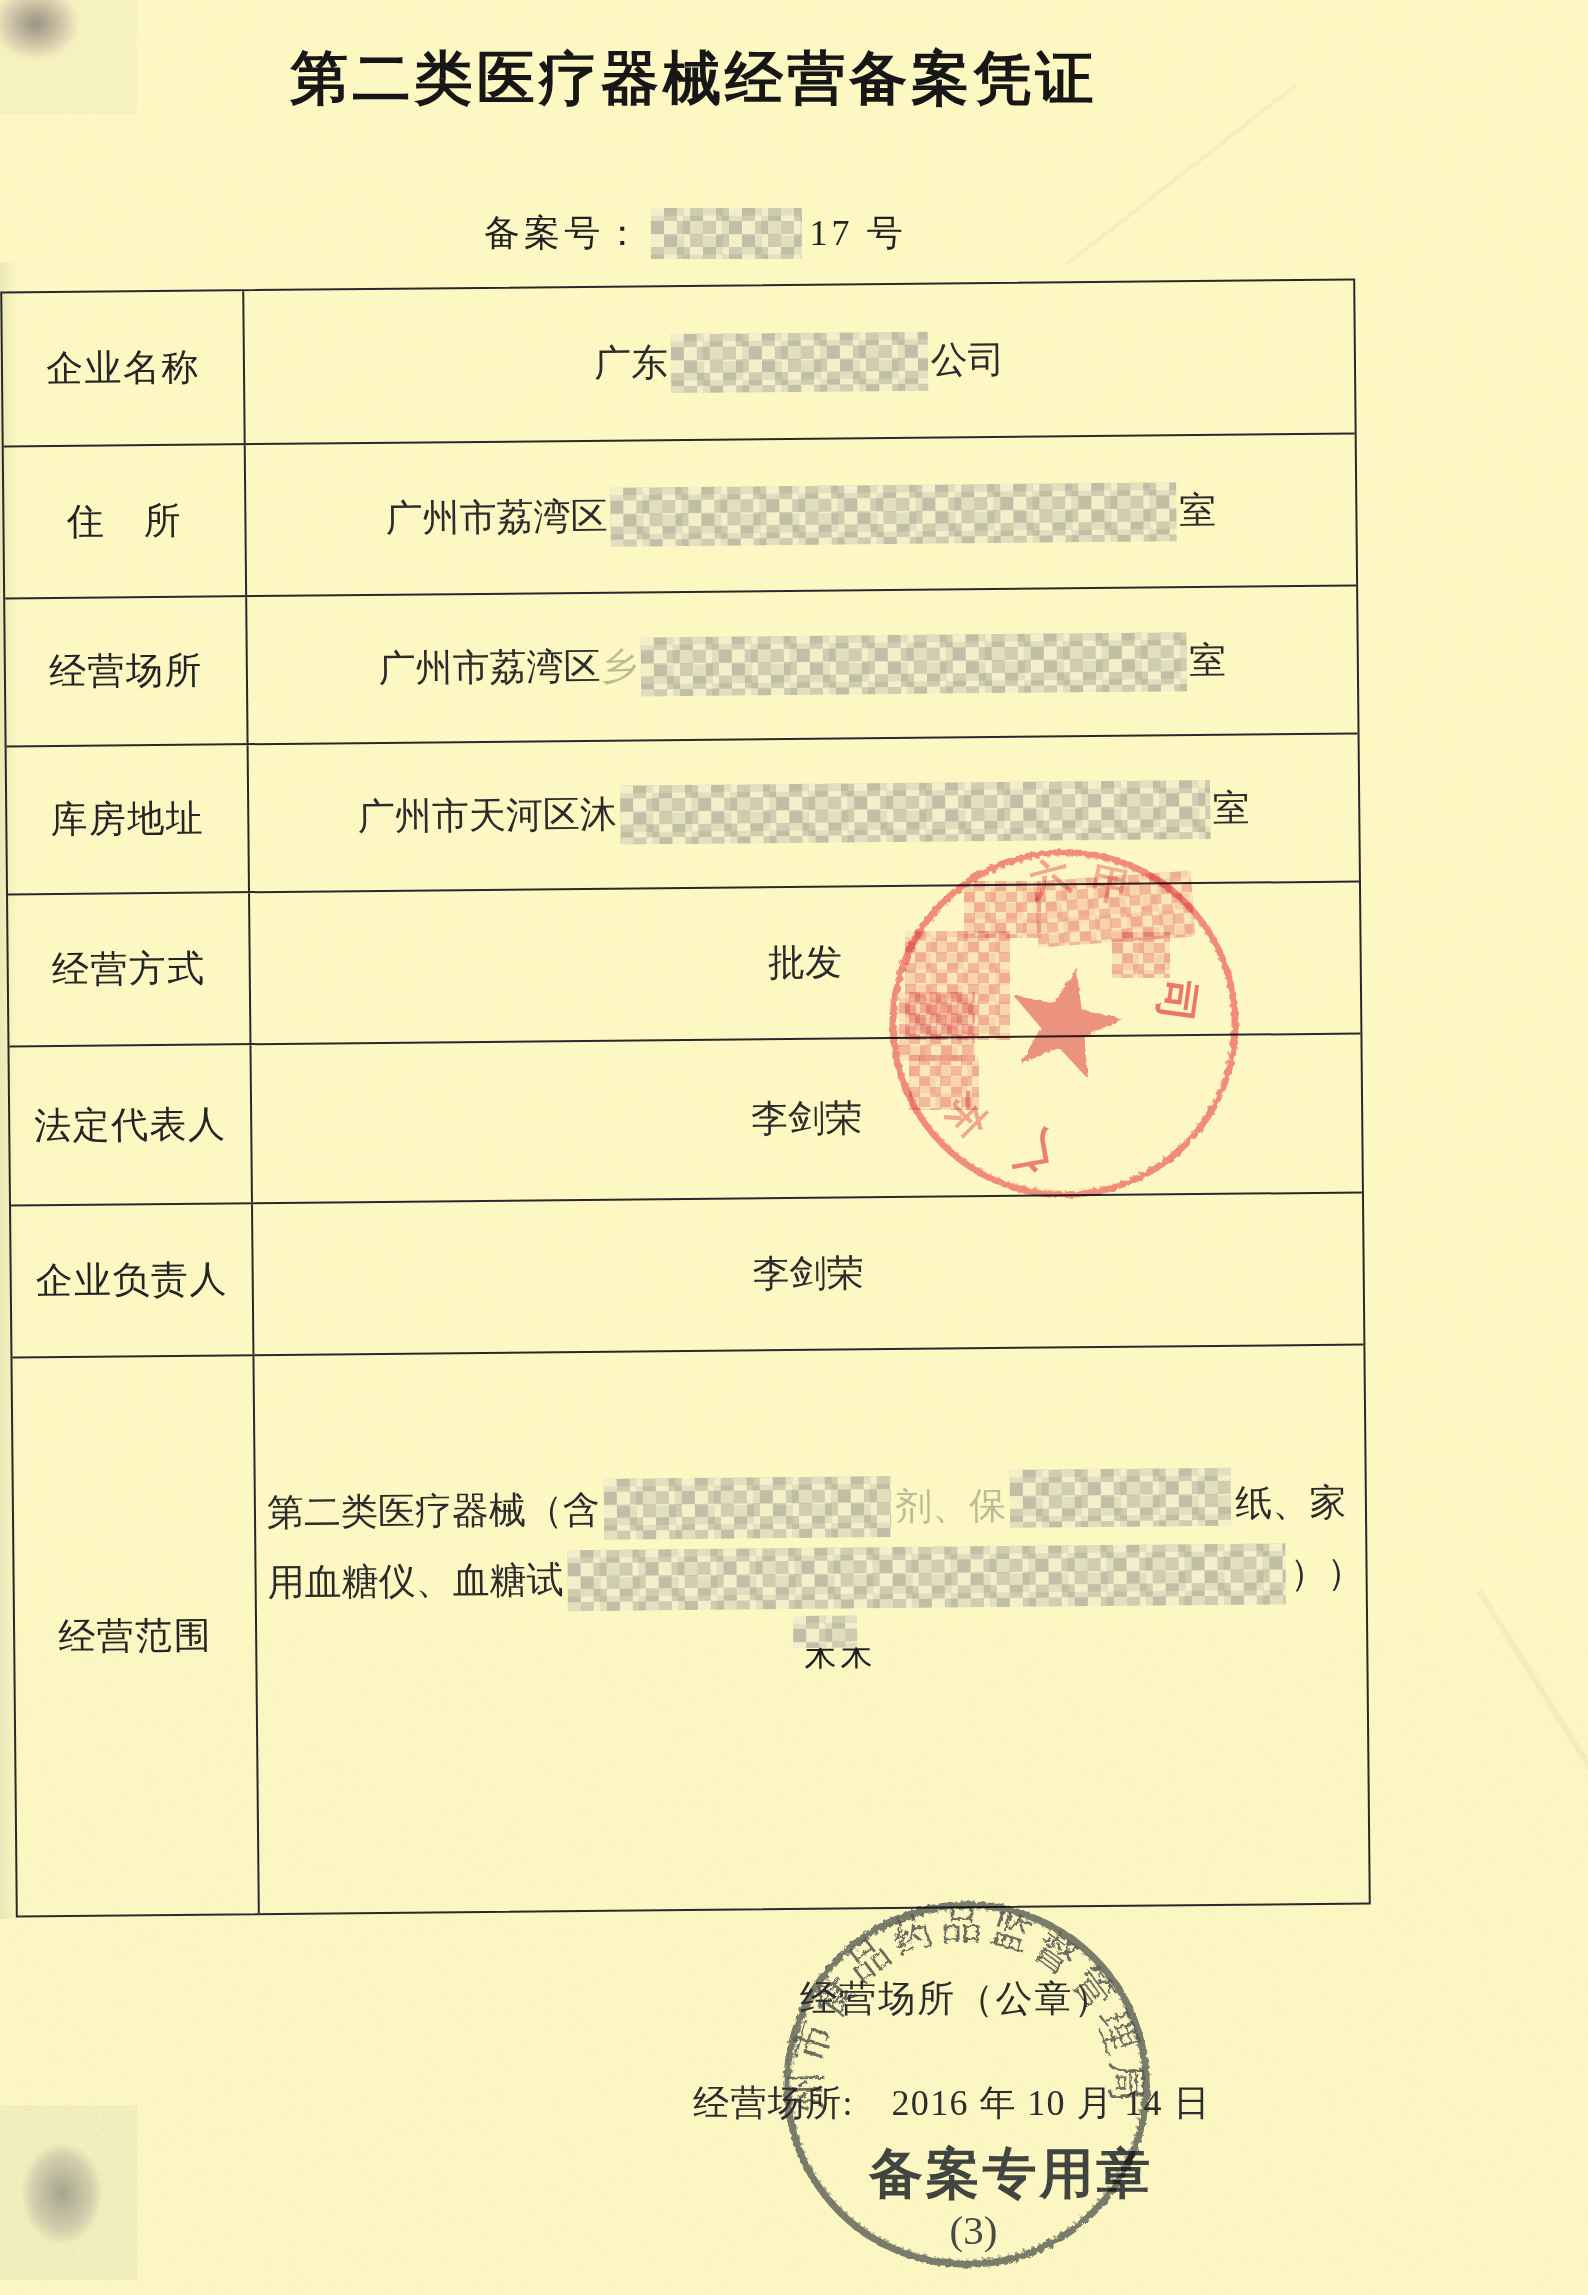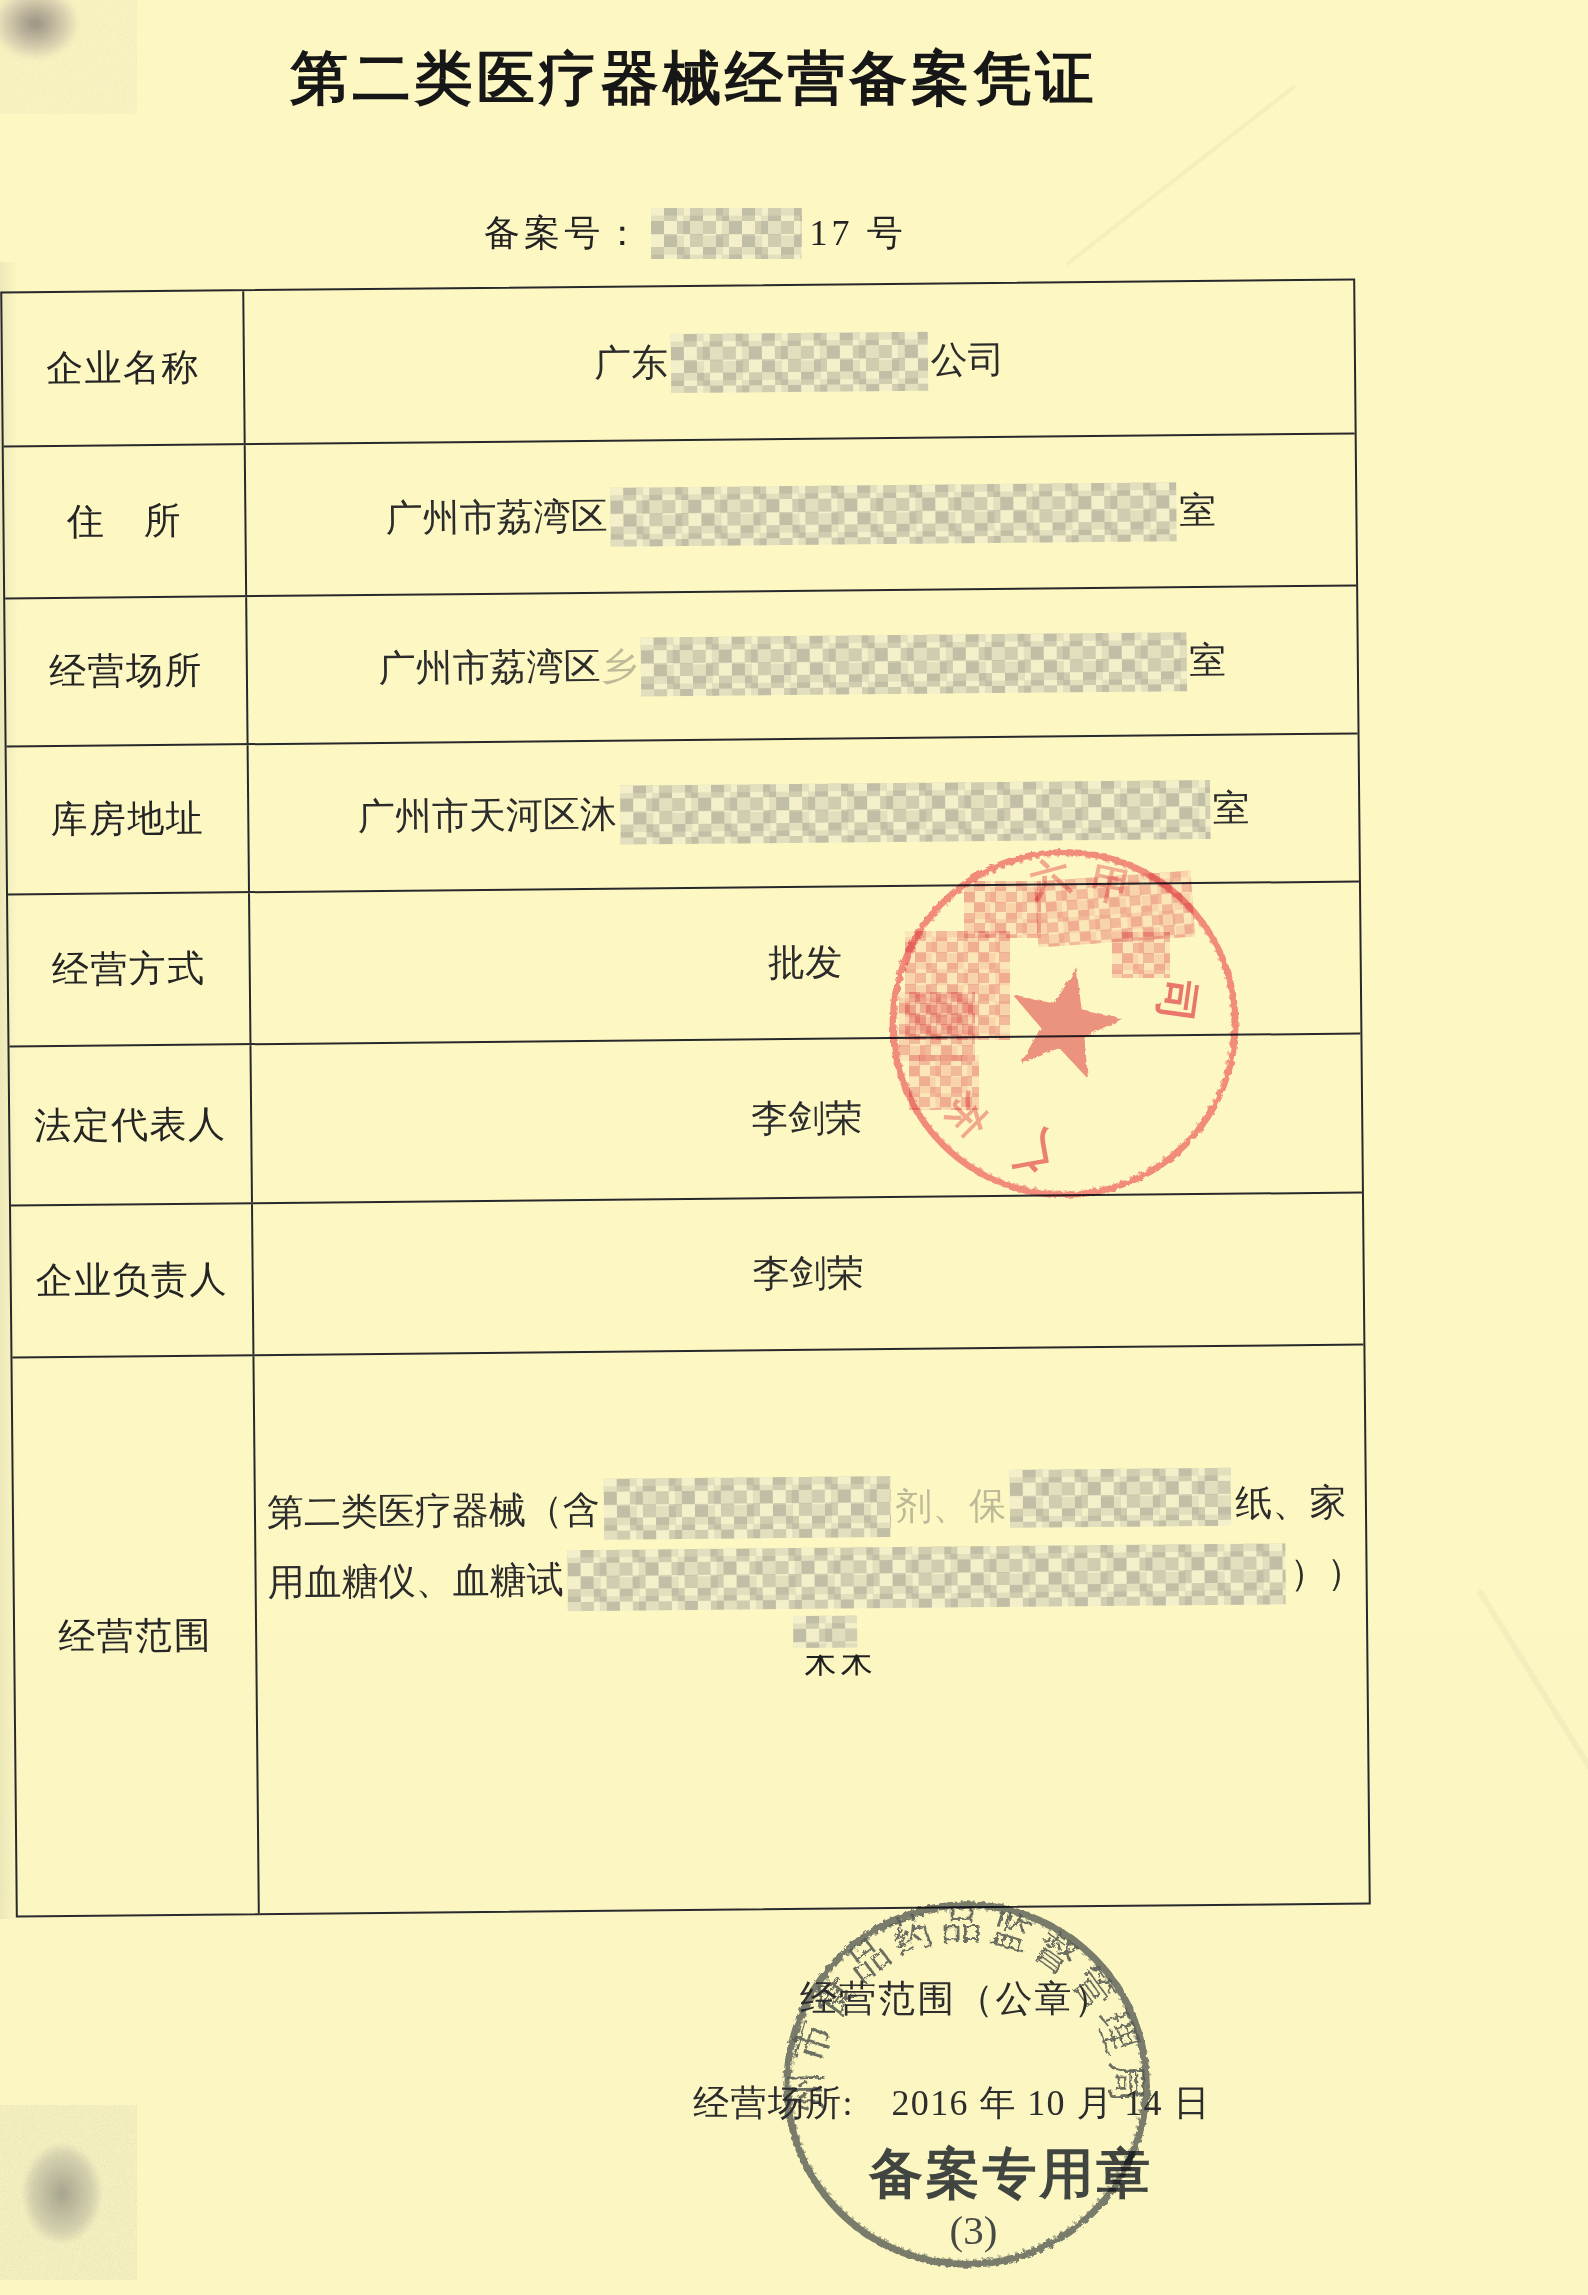--- a/index.html
+++ b/index.html
@@ -56,21 +56,21 @@
   .px-pink{
     position:absolute;
     background:
       repeating-conic-gradient(rgba(233,128,148,.48) 0% 25%, rgba(248,203,212,.26) 0% 50%),
       repeating-conic-gradient(rgba(240,158,174,.34) 0% 25%, rgba(252,226,231,.18) 0% 50%);
     background-size:21px 21px, 32px 32px;
     background-position:0 0, 10.4px 6.2px;
     mix-blend-mode:multiply;
   }
   
-  .legs{ display:inline-block; height:21px; overflow:hidden; margin:7px 0 0 11px; }
+  .legs{ display:inline-block; height:21px; overflow:hidden; margin:0 0 0 11px; }
   .legs>span{ display:inline-block; font-size:32px; line-height:32px; letter-spacing:4.1px; transform:translateY(-14px); color:#1d1d1d;}
   .line3{ margin-left:525px; margin-top:-2.8px; display:flex; flex-direction:column; align-items:flex-start;}
   
   .stamp-svg{ position:absolute; mix-blend-mode:multiply; }
   .red-ch{
     position:absolute; color:#e75970; font-size:41px; font-weight:600;
     mix-blend-mode:multiply; white-space:nowrap;
   }
   
   .dept{ position:absolute; left:800px; top:1974px; font-size:37px; letter-spacing:2.1px; color:#2b2b2b; white-space:nowrap;}
@@ -224,21 +224,21 @@
       <circle cx="280" cy="280" r="260" fill="none" stroke="#4e5464" stroke-width="10" opacity="0.75"></circle>
       <circle cx="280" cy="280" r="254" fill="none" stroke="#6a7080" stroke-width="4" stroke-dasharray="4 8" opacity="0.5"></circle>
       <text font-size="58" letter-spacing="9" fill="#575d6c" opacity="0.88">
         <textPath href="#arcP" startOffset="6">州市食品药品监督管理局</textPath>
       </text>
     </g>
   </svg>
   <div class="stamp-center">备案专用章</div>
   <div class="stamp-num">(3)</div>
 
-  <div class="dept">经营范围（公章）</div>
+  <div class="dept">经营场所（公章）</div>
   <div class="date-line">
     <span>经营场所:</span>
     <span style="margin-left:27px;">2016 年 10 月 14 日</span>
   </div>
 
   <div class="blob-bl"></div>
   <svg class="noise" width="1588" height="2295" viewBox="0 0 2300 3324">
     <defs>
       <filter id="paperNoise">
         <feTurbulence type="fractalNoise" baseFrequency="0.85" numOctaves="2" result="n"></feTurbulence>

